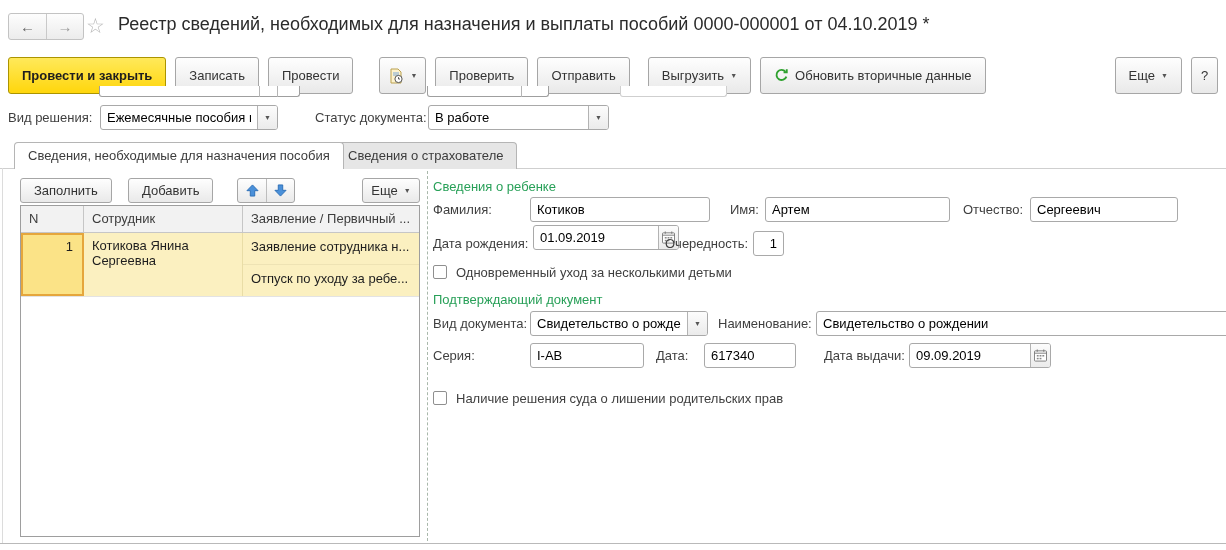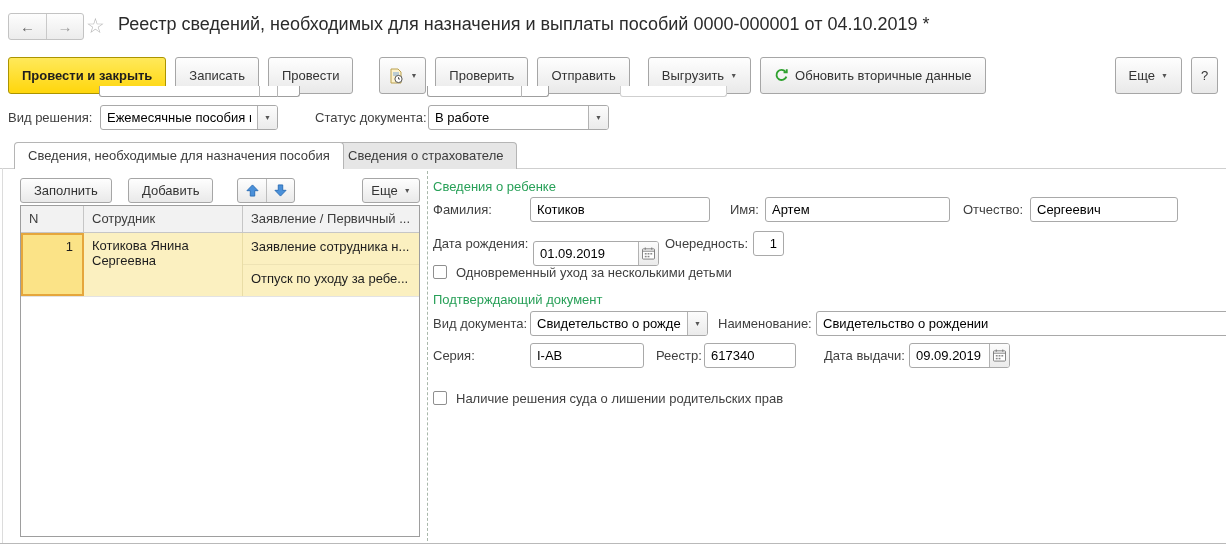--- a/index.html
+++ b/index.html
@@ -223,21 +223,21 @@
   <div class="lbl" style="left:730px; top:197px;">Имя:</div>
   <div class="field" style="left:765px; top:197px; width:185px;">
     <input value="Артем" style="">
   </div>
   <div class="lbl" style="left:963px; top:197px;">Отчество:</div>
   <div class="field" style="left:1030px; top:197px; width:148px;">
     <input value="Сергеевич" style="">
   </div>
 
   <div class="lbl" style="left:433px; top:231px;">Дата рождения:</div>
-  <div class="field" style="left:533px; top:241px; width:126px;">
+  <div class="field" style="left:533px; top:225px; width:146px;">
     <input value="01.09.2019" style="">
     <span class="calbtn">
       <span>
         <svg width="13" height="13" viewBox="0 0 14 14">
           <rect x="0.5" y="2" width="13" height="11" rx="1" fill="#fff" stroke="#777"></rect>
           <line x1="0.5" y1="4.5" x2="13.5" y2="4.5" stroke="#777"></line>
           <line x1="3.5" y1="0.5" x2="3.5" y2="3" stroke="#777"></line>
           <line x1="10.5" y1="0.5" x2="10.5" y2="3" stroke="#777"></line>
           <rect x="3" y="6.5" width="2" height="1.6" fill="#888"></rect>
             <rect x="6" y="6.5" width="2" height="1.6" fill="#888"></rect>
@@ -267,26 +267,26 @@
   </div>
   <div class="lbl" style="left:718px; top:311px;">Наименование:</div>
   <div class="field" style="left:816px; top:311px; width:477px;">
     <input value="Свидетельство о рождении" style="">
   </div>
 
   <div class="lbl" style="left:433px; top:343px;">Серия:</div>
   <div class="field" style="left:530px; top:343px; width:114px;">
     <input value="I-АВ" style="">
   </div>
-  <div class="lbl" style="left:656px; top:343px;">Реестр:</div>
+  <div class="lbl" style="left:656px; top:343px;">Дата:</div>
   <div class="field" style="left:704px; top:343px; width:92px;">
     <input value="617340" style="">
   </div>
   <div class="lbl" style="left:824px; top:343px;">Дата выдачи:</div>
-  <div class="field" style="left:909px; top:343px; width:101px;">
+  <div class="field" style="left:909px; top:343px; width:142px;">
     <input value="09.09.2019" style="">
     <span class="calbtn">
       <span>
         <svg width="13" height="13" viewBox="0 0 14 14">
           <rect x="0.5" y="2" width="13" height="11" rx="1" fill="#fff" stroke="#777"></rect>
           <line x1="0.5" y1="4.5" x2="13.5" y2="4.5" stroke="#777"></line>
           <line x1="3.5" y1="0.5" x2="3.5" y2="3" stroke="#777"></line>
           <line x1="10.5" y1="0.5" x2="10.5" y2="3" stroke="#777"></line>
           <rect x="3" y="6.5" width="2" height="1.6" fill="#888"></rect>
             <rect x="6" y="6.5" width="2" height="1.6" fill="#888"></rect>

